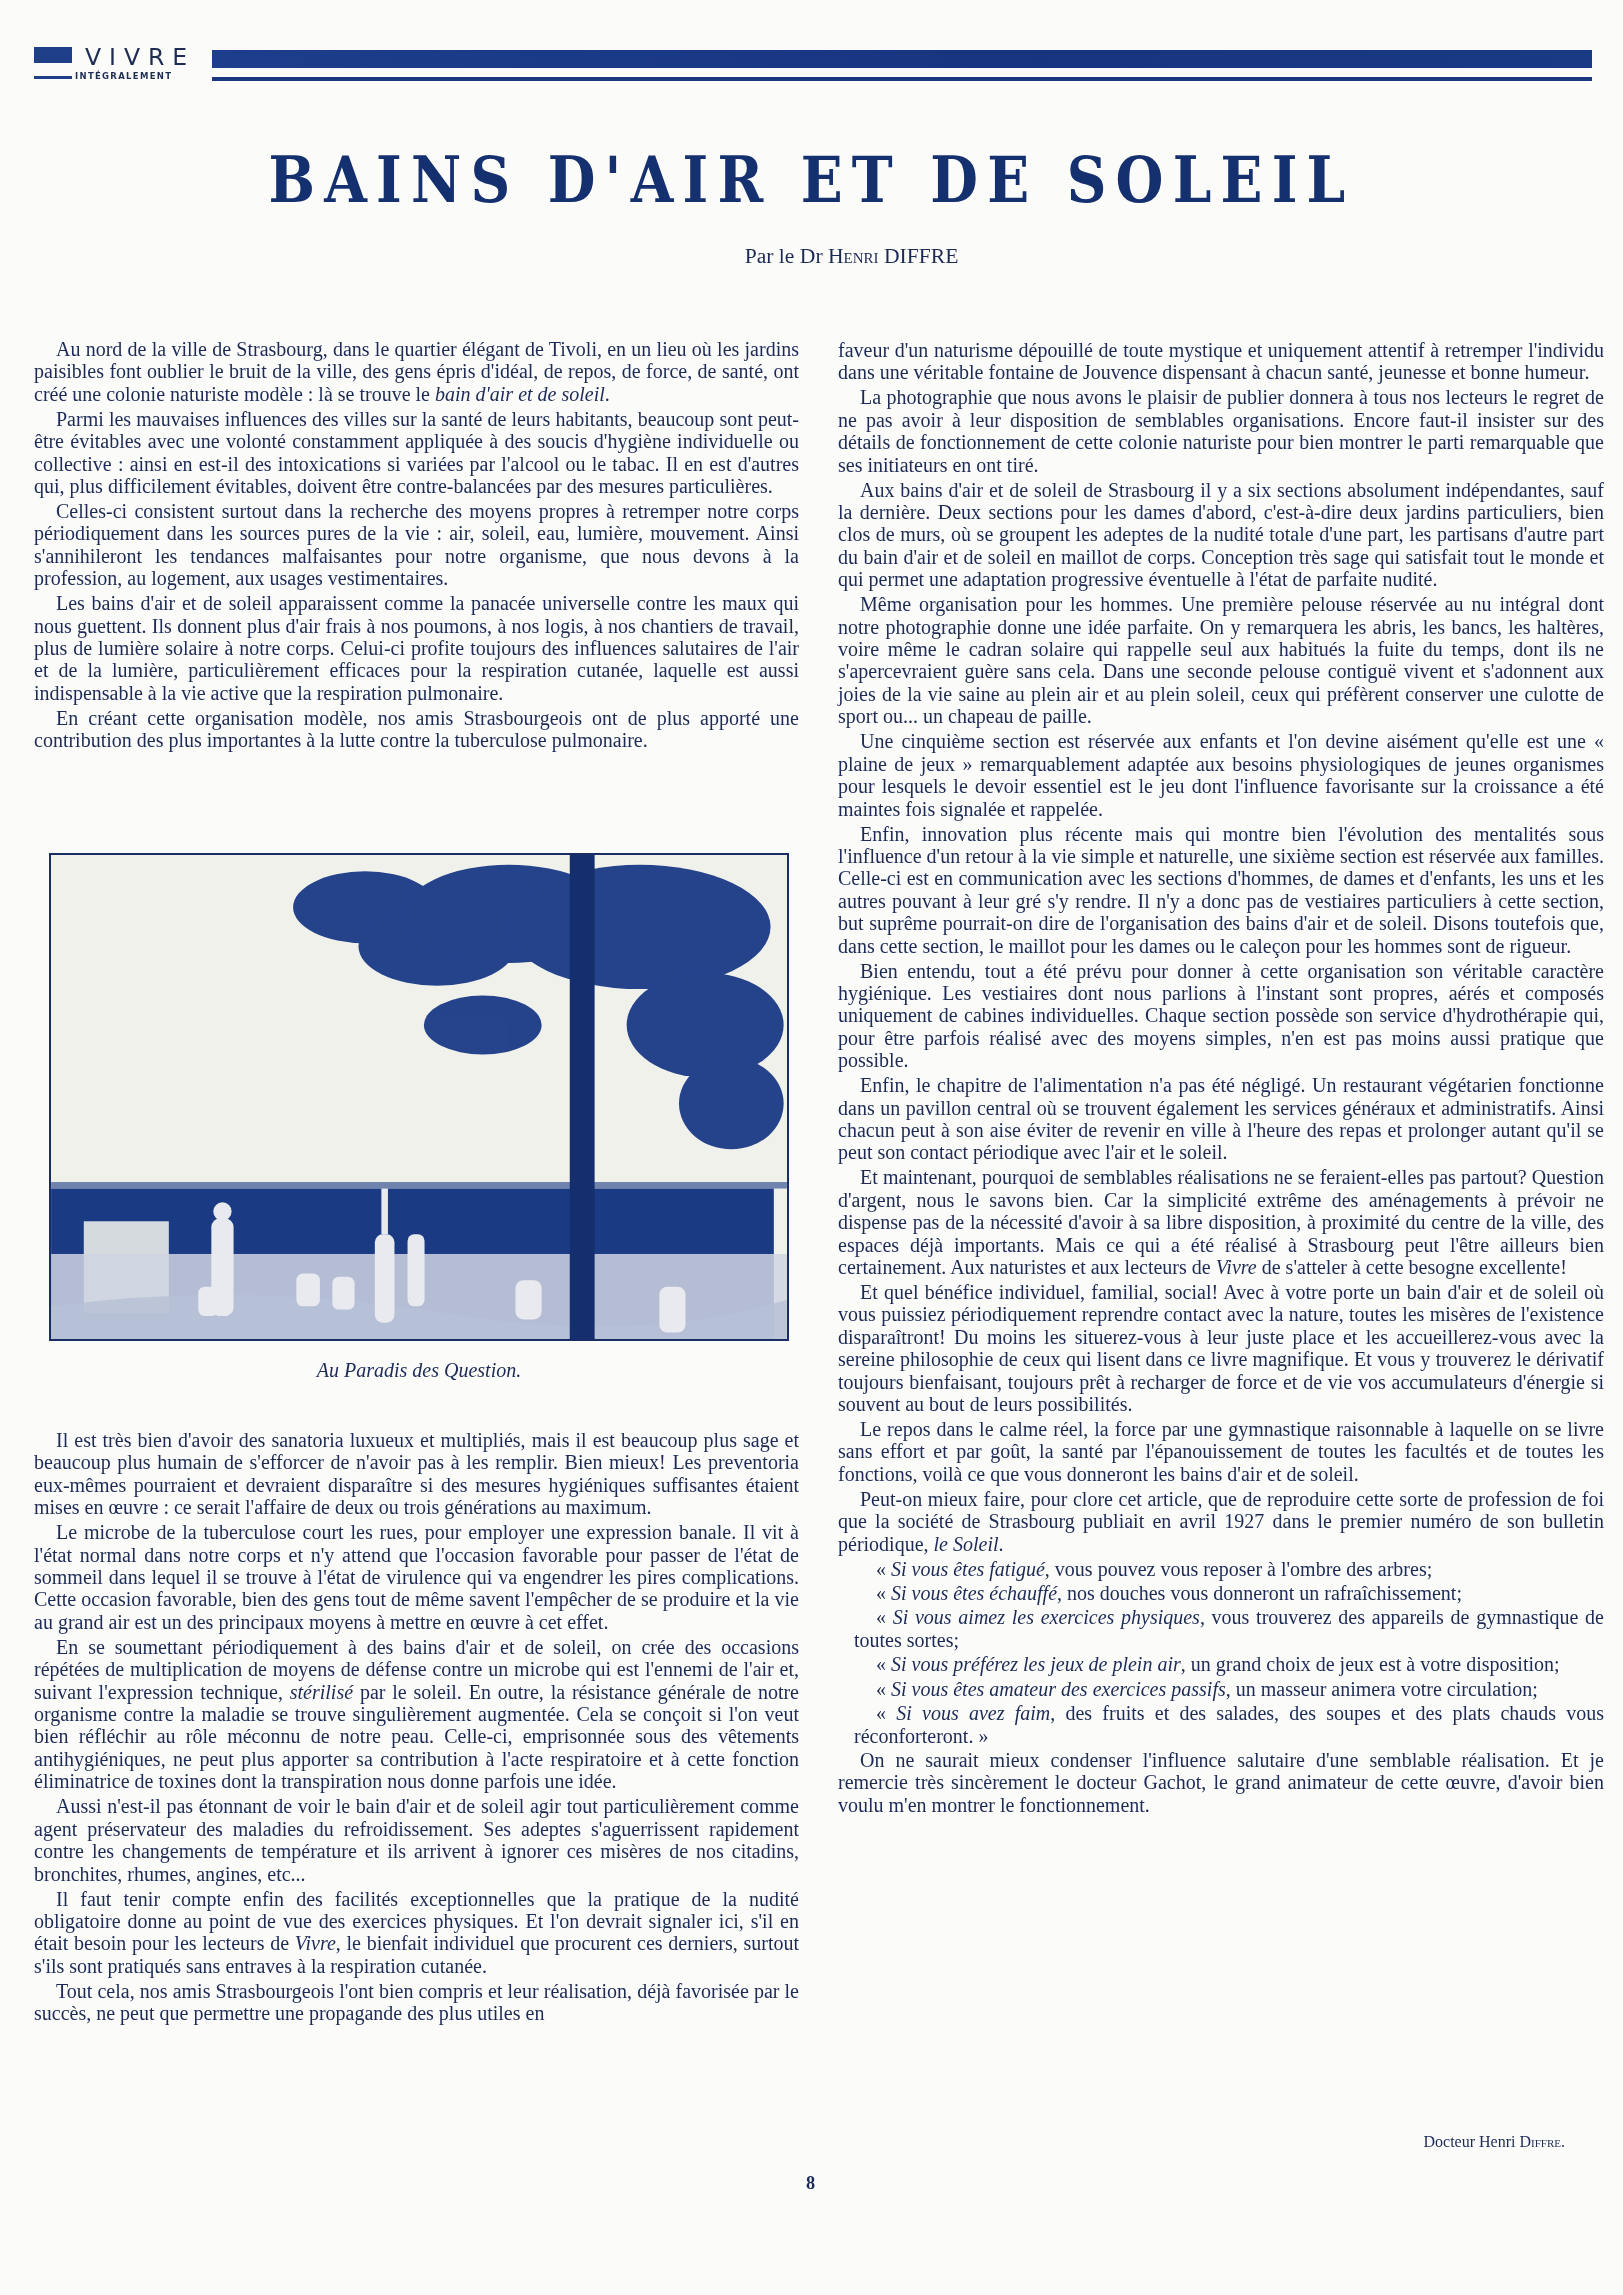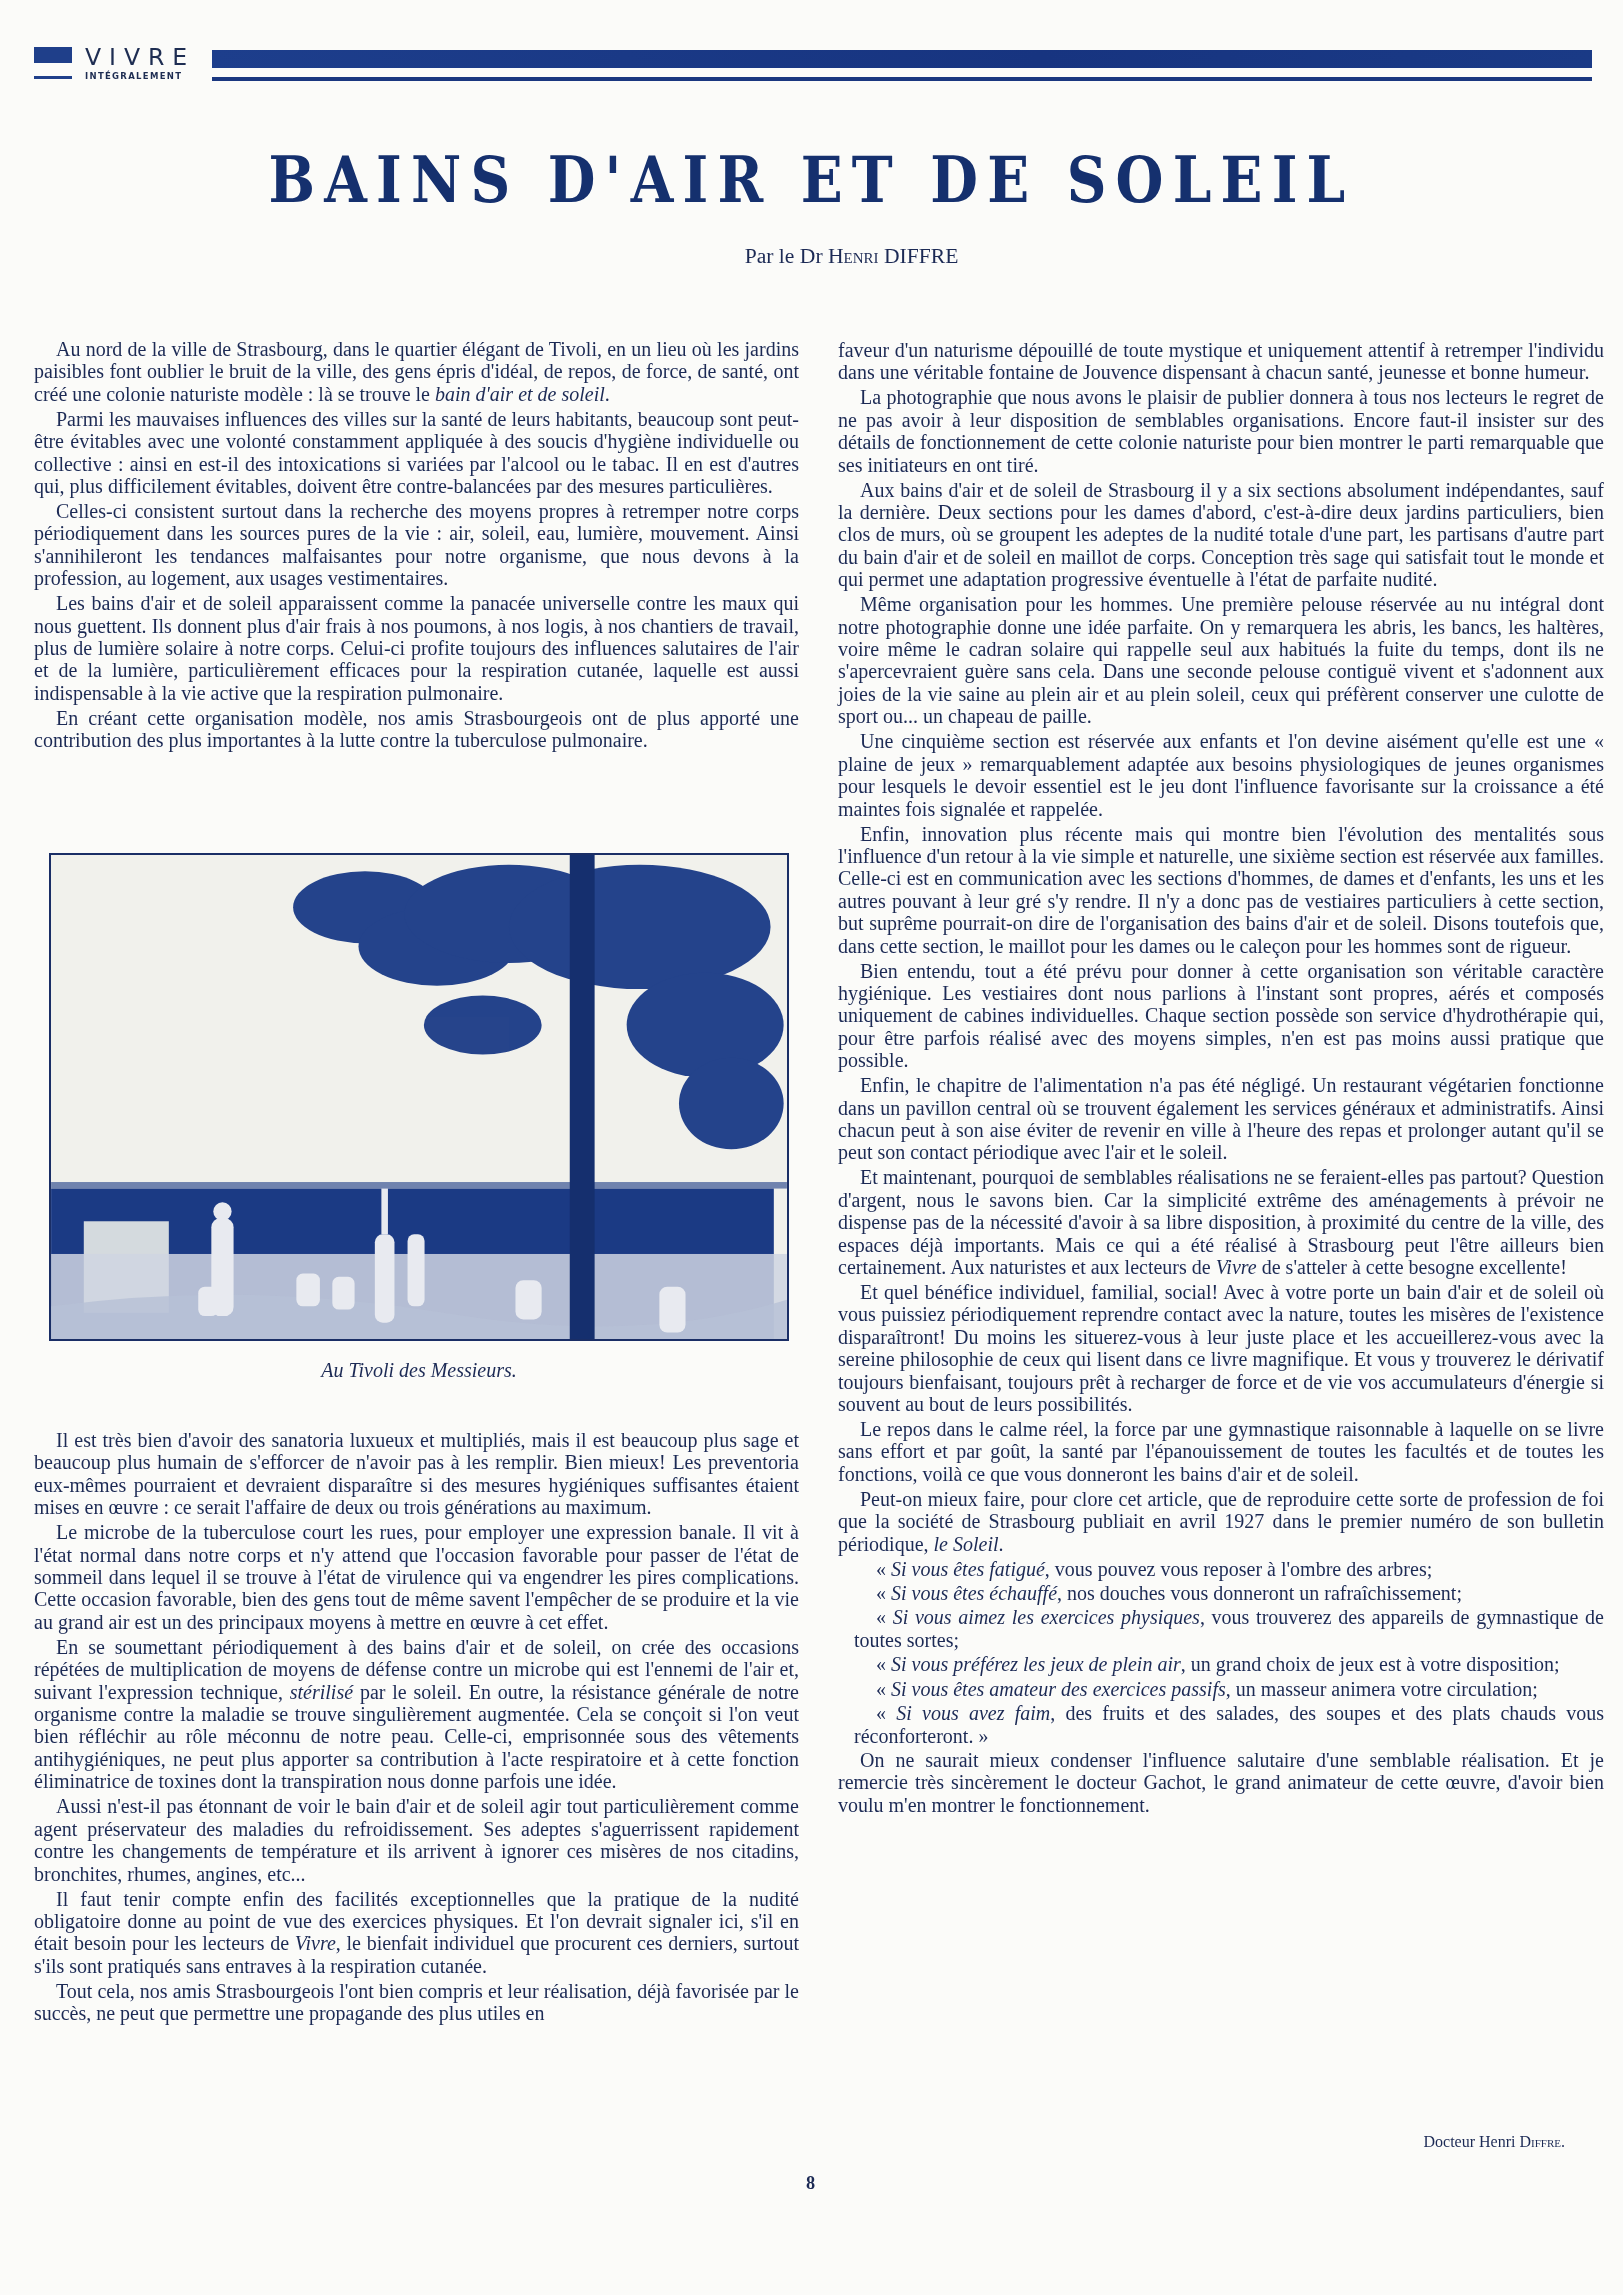--- a/index.html
+++ b/index.html
@@ -9,21 +9,21 @@
     color: #1c2a55;
   }
   .masthead { position: absolute; left: 34px; top: 46px; width: 1558px; height: 37px; }
   .mast-block { position: absolute; left: 0; top: 1.3px; width: 38px; height: 15.7px; background: #1f3f8a; }
   .mast-under { position: absolute; left: 0; top: 30px; width: 38px; height: 3.3px; background: #1f3f8a; }
   .mast-vivre {
     position: absolute; left: 51px; top: -2.6px; font-family: "DejaVu Sans", sans-serif;
     font-size: 23.6px; letter-spacing: 7.9px; color: #1e2d52; font-weight: normal;
   }
   .mast-integ {
-    position: absolute; left: 51px; top: 25px; font-family: "DejaVu Sans", sans-serif;
+    position: absolute; left: 41px; top: 25px; font-family: "DejaVu Sans", sans-serif;
     font-size: 8.5px; font-weight: bold; letter-spacing: 1.3px; color: #1e2d52;
   }
   .mast-bar {
     position: absolute; left: 178px; top: 3.9px; right: 0; height: 18.3px;
     background: linear-gradient(90deg, #1d3e8c, #173480 60%, #1a3a86);
   }
   .mast-line { position: absolute; left: 178px; top: 31px; right: 0; height: 3.9px; background: #1a3780; }
 
   .title {
     position: absolute; left: 0; width: 1623px; top: 147px; text-align: center;
@@ -118,21 +118,21 @@
       <rect x="505" y="510" width="10" height="70"></rect>
       <rect x="545" y="580" width="26" height="110" rx="10"></rect>
       <rect x="375" y="640" width="36" height="50" rx="10"></rect>
       <rect x="430" y="645" width="34" height="50" rx="10"></rect>
       <rect x="710" y="650" width="40" height="60" rx="12"></rect>
       <rect x="930" y="660" width="40" height="70" rx="12"></rect>
       <rect x="225" y="660" width="30" height="45" rx="10"></rect>
     </g>
   </svg>
 </div>
-<div class="caption">Au Tivoli des Messieurs.</div>
+<div class="caption">Au Paradis des Question.</div>
 
 <div class="col col-left-b">
   <p><span>Il est très bien d'avoir des sanatoria luxueux et multipliés, mais il est beaucoup plus sage et beaucoup plus humain de s'efforcer de n'avoir pas à les remplir. Bien mieux! Les preventoria eux-mêmes pourraient et devraient disparaître si des mesures hygiéniques suffisantes étaient mises en œuvre : ce serait l'affaire de deux ou trois générations au maximum.</span></p>
   <p><span>Le microbe de la tuberculose court les rues, pour employer une expression banale. Il vit à l'état normal dans notre corps et n'y attend que l'occasion favorable pour passer de l'état de sommeil dans lequel il se trouve à l'état de virulence qui va engendrer les pires complications. Cette occasion favorable, bien des gens tout de même savent l'empêcher de se produire et la vie au grand air est un des principaux moyens à mettre en œuvre à cet effet.</span></p>
   <p><span>En se soumettant périodiquement à des bains d'air et de soleil, on crée des occasions répétées de multiplication de moyens de défense contre un microbe qui est l'ennemi de l'air et, suivant l'expression technique, </span><em>stérilisé</em><span> par le soleil. En outre, la résistance générale de notre organisme contre la maladie se trouve singulièrement augmentée. Cela se conçoit si l'on veut bien réfléchir au rôle méconnu de notre peau. Celle-ci, emprisonnée sous des vêtements antihygiéniques, ne peut plus apporter sa contribution à l'acte respiratoire et à cette fonction éliminatrice de toxines dont la transpiration nous donne parfois une idée.</span></p>
   <p><span>Aussi n'est-il pas étonnant de voir le bain d'air et de soleil agir tout particulièrement comme agent préservateur des maladies du refroidissement. Ses adeptes s'aguerrissent rapidement contre les changements de température et ils arrivent à ignorer ces misères de nos citadins, bronchites, rhumes, angines, etc...</span></p>
   <p><span>Il faut tenir compte enfin des facilités exceptionnelles que la pratique de la nudité obligatoire donne au point de vue des exercices physiques. Et l'on devrait signaler ici, s'il en était besoin pour les lecteurs de </span><em>Vivre</em><span>, le bienfait individuel que procurent ces derniers, surtout s'ils sont pratiqués sans entraves à la respiration cutanée.</span></p>
   <p><span>Tout cela, nos amis Strasbourgeois l'ont bien compris et leur réalisation, déjà favorisée par le succès, ne peut que permettre une propagande des plus utiles en</span></p>
 </div>
 

